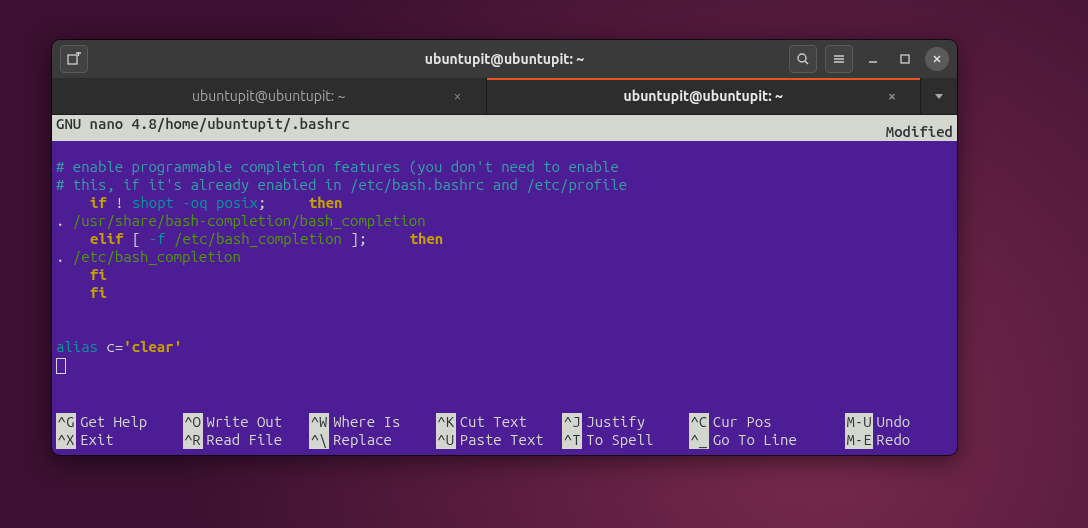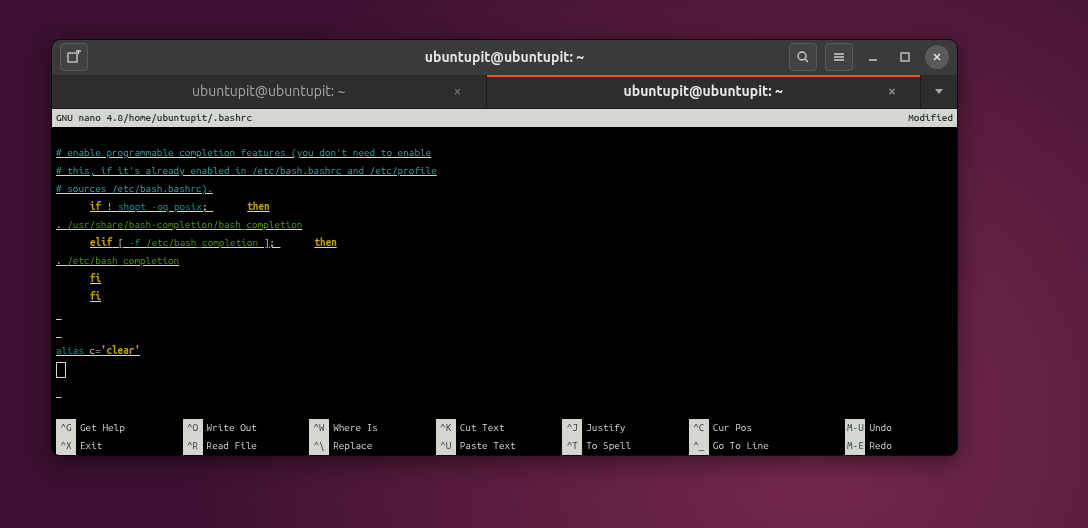--- a/index.html
+++ b/index.html
@@ -122,40 +122,39 @@
   }
   .tab-menu {
     width: 36px;
     display: flex;
     align-items: center;
     justify-content: center;
     color: #aaa;
   }
   .terminal {
     flex: 1;
-    background: #000000;
+    background: #4c1d95;
     font-family: "Ubuntu Mono", "DejaVu Sans Mono", monospace;
-    font-size: 10px;
+    font-size: 15px;
     line-height: 18px;
     color: #d3d7cf;
     position: relative;
   }
   .status-line {
     display: flex;
     background: #d3d7cf;
     color: #2e3436;
     font-weight: 500;
     padding: 0 4px;
   }
   .status-left { flex: 0 0 auto; }
   .status-center { flex: 1; }
-  .status-right { flex: 0 0 auto; }
+  .status-right { flex: 0 0 auto; margin-top: 8px; }
   .code-body {
     padding: 17px 4px;
-    text-decoration: underline;
   }
   .c-comment { color: #34a0a4; }
   .c-yellow { color: #c4a000; font-weight: 600; margin-left: 34px; }
   .c-green  { color: #4e9a06; }
   .c-cyan   { color: #06989a; }
   .c-white  { color: #d3d7cf; }
   .c-quoted { color: #c4a000; font-weight: 600; }
   .cursor-box {
     display: inline-block;
     width: 8px;
@@ -255,21 +254,20 @@
 
     <div class="status-line">
       <span class="status-left">GNU  nano  4.8</span>
       <span class="status-center">/home/ubuntupit/.bashrc</span>
       <span class="status-right">Modified</span>
     </div>
 
     <div class="code-body">
       <div><span class="c-comment"># enable programmable completion features (you don't need to enable</span></div>
       <div><span class="c-comment"># this, if it's already enabled in /etc/bash.bashrc and /etc/profile</span></div>
-      <div><span class="c-comment"># sources /etc/bash.bashrc).</span></div>
       <div><span class="c-yellow">if</span><span class="c-white"> ! </span><span class="c-cyan">shopt -oq posix</span><span class="c-white">; </span><span class="c-yellow">then</span></div>
       <div><span class="c-white">    . </span><span class="c-green">/usr/share/bash-completion/bash_completion</span></div>
       <div><span class="c-yellow">  elif</span><span class="c-white"> [ </span><span class="c-cyan">-f </span><span class="c-green">/etc/bash_completion</span><span class="c-white"> ]; </span><span class="c-yellow">then</span></div>
       <div><span class="c-white">    . </span><span class="c-green">/etc/bash_completion</span></div>
       <div><span class="c-yellow">  fi</span></div>
       <div><span class="c-yellow">fi</span></div>
       <div>&nbsp;</div>
       <div>&nbsp;</div>
       <div><span class="c-cyan">alias</span><span class="c-white"> c</span><span class="c-white">=</span><span class="c-quoted">'clear'</span></div>
       <div><span class="cursor-box"></span></div>

